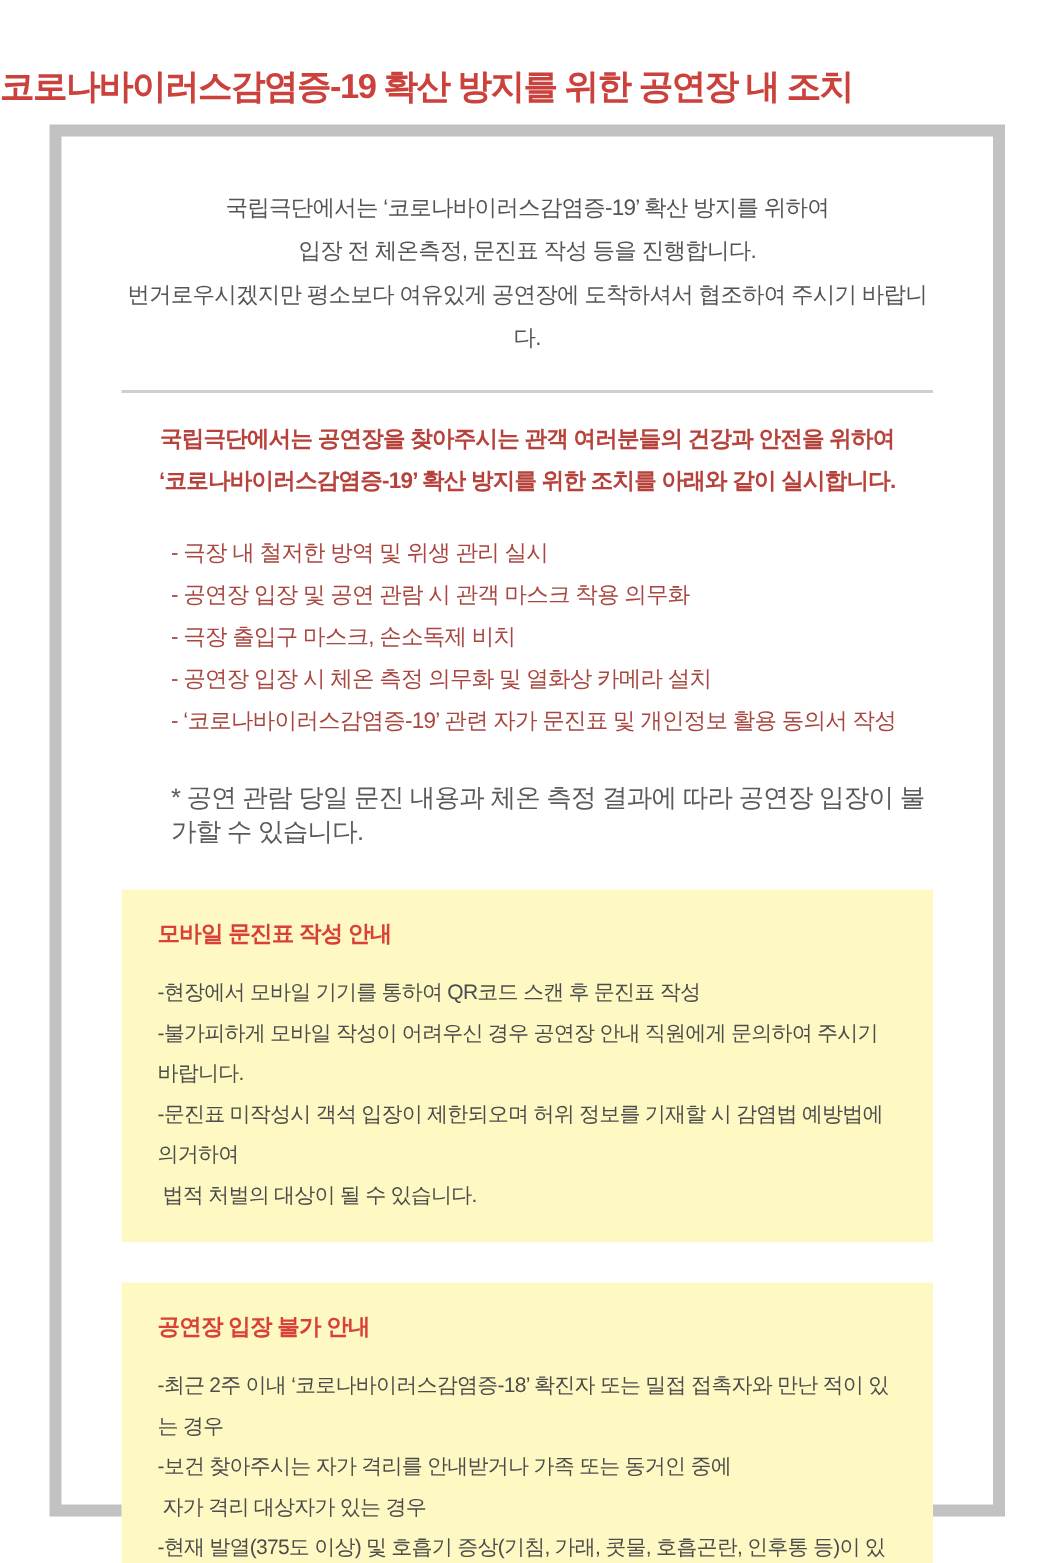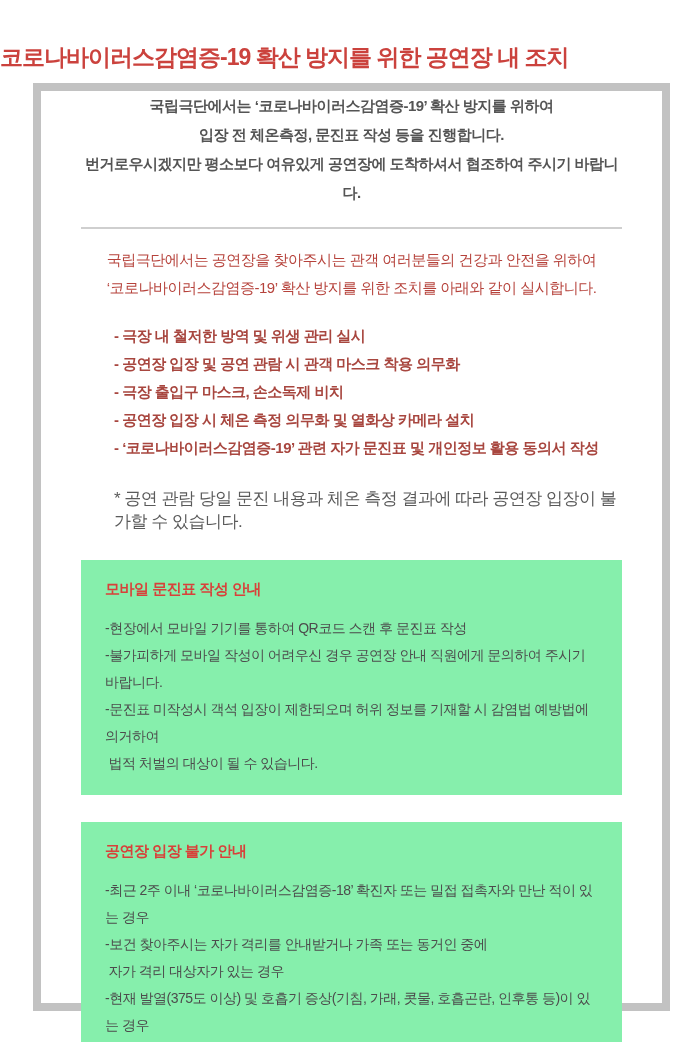--- a/index.html
+++ b/index.html
@@ -26,59 +26,60 @@
     left: 33px;
     top: 83px;
     width: 637px;
     height: 928px;
     box-sizing: border-box;
     border: 8px solid #c2c2c2;
     background: #ffffff;
     padding: 0 40px;
   }
   .intro {
+    margin-top: 33px;
     text-align: center;
     font-size: 15px;
-    font-weight: 700;
+    font-weight: 400;
     letter-spacing: -0.5px;
     line-height: 29px;
     color: #545454;
   }
   .divider {
     margin-top: 20px;
     border: 0;
     border-top: 2px solid #cfcfcf;
     height: 0;
   }
   .measures-heading {
     margin-top: 17px;
     text-align: center;
     font-size: 15px;
-    font-weight: 400;
+    font-weight: 700;
     letter-spacing: -0.5px;
     line-height: 28px;
     color: #b6423b;
   }
   .measures-list {
     margin: 20px 0 0 33px;
     font-size: 15px;
-    font-weight: 700;
+    font-weight: 400;
     letter-spacing: -0.5px;
     line-height: 28px;
     color: #a8463f;
   }
   .measures-note {
     margin: 25px 0 0 33px;
     font-size: 17px;
     letter-spacing: -0.5px;
     color: #5a5a5a;
   }
   .info-box {
     margin-top: 27px;
-    background: #86efac;
+    background: #fef9c3;
     padding: 20px 24px 18px 24px;
     box-sizing: border-box;
   }
   .box-heading {
     font-size: 15px;
     font-weight: 700;
     letter-spacing: -0.5px;
     color: #d8413a;
     margin-bottom: 16px;
   }

